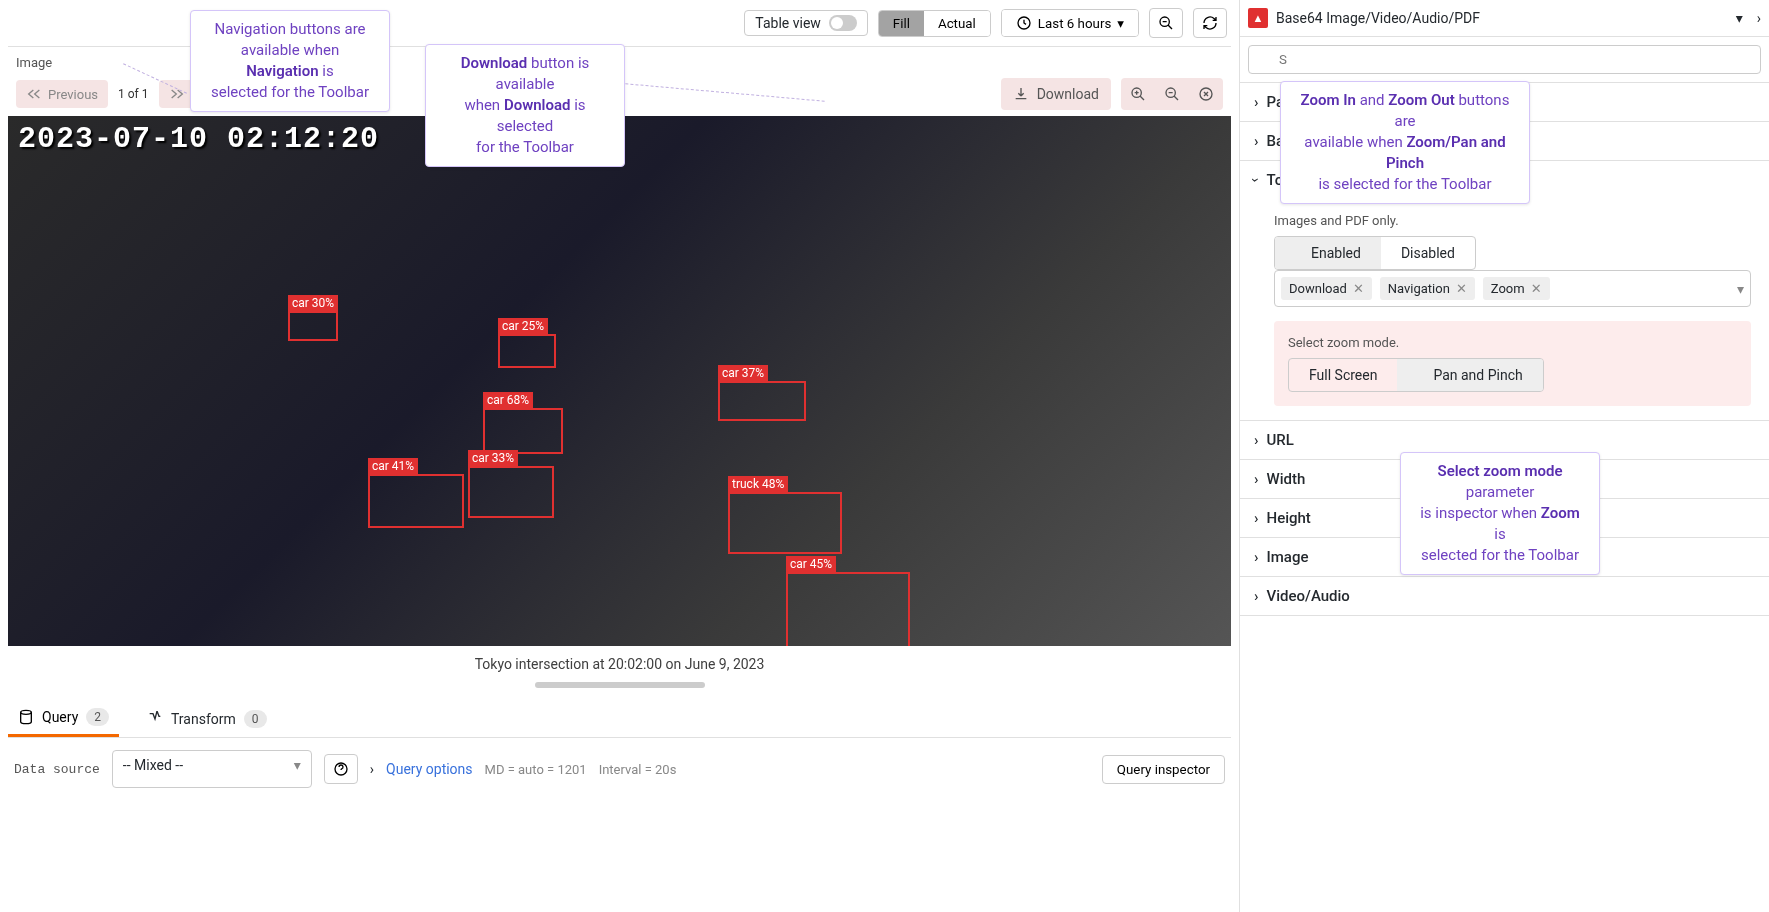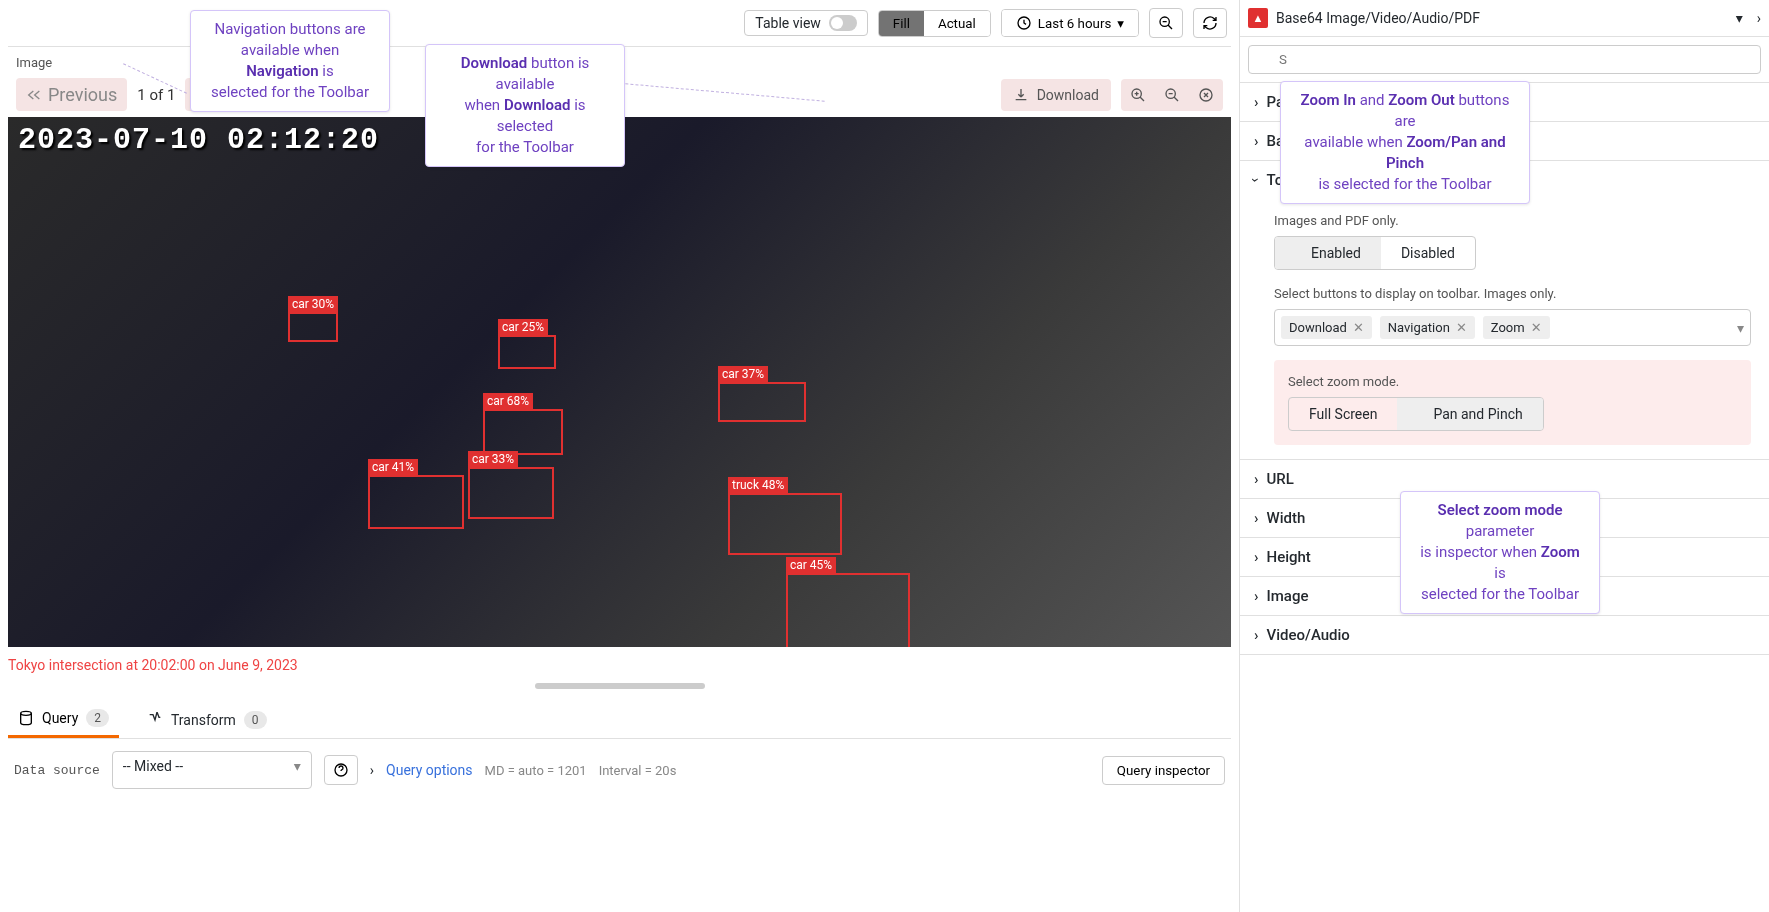--- a/index.html
+++ b/index.html
@@ -7,38 +7,38 @@
 .main-layout { display: flex; height: 912px; width: 1769px; }
 .left-pane { flex: 1; display: flex; flex-direction: column; padding: 8px; position: relative; }
 .right-pane { width: 530px; border-left: 1px solid #e0e0e0; display: flex; flex-direction: column; }
 
 .top-bar { display: flex; align-items: center; justify-content: flex-end; gap: 10px; padding: 0 4px 8px 4px; border-bottom: 1px solid #e0e0e0; }
 .table-view-group { display: flex; align-items: center; border: 1px solid #ccc; border-radius: 4px; padding: 4px 10px; gap: 8px; }
 .toggle { width: 28px; height: 16px; background: #ccc; border-radius: 10px; position: relative; }
 .toggle::after { content:""; width:12px; height:12px; background:#fff; border-radius:50%; position:absolute; top:2px; left:2px; }
 .btn-group { display: flex; border: 1px solid #ccc; border-radius: 4px; overflow: hidden; }
 .btn-group .btn { padding: 5px 14px; background: #fff; border: none; cursor: pointer; display:flex; align-items:center; gap:6px;}
-.btn-group .btn.active { background: #737373; }
+.btn-group .btn.active { background: #a3a3a3; }
 .icon-btn { width: 34px; height: 30px; border: 1px solid #ccc; border-radius: 4px; background: #fff; display: flex; align-items: center; justify-content: center; cursor: pointer; }
 
 .panel-title { padding: 8px 8px 2px 8px; font-size: 13px; color: #555; }
 .panel-toolbar { display: flex; align-items: center; gap: 10px; padding: 6px 8px; }
-.nav-btn { display: flex; align-items: center; gap: 6px; padding: 6px 10px; background: #f5e4e4; border-radius: 4px; color: #888; font-size: 18px; }
-.nav-counter { font-size: 15px; color: #333; }
+.nav-btn { display: flex; align-items: center; gap: 6px; padding: 6px 10px; background: #f5e4e4; border-radius: 4px; color: #888; font-size: 13px; }
+.nav-counter { font-size: 12px; color: #333; }
 .tool-right { margin-left: auto; display: flex; gap: 10px; }
 .download-btn { display:flex; align-items:center; gap:8px; padding: 6px 12px; background:#f5e4e4; border-radius:4px; color:#555; }
 .zoom-group { display:flex; gap:4px; background:#f5e4e4; border-radius:4px; padding:2px; }
 .zoom-group .zbtn { width:30px; height:28px; display:flex; align-items:center; justify-content:center; color:#555; }
 
 .image-view { flex: 0 0 auto; position: relative; background: #404040; height: 530px; overflow:hidden; }
 .image-view .bg { position:absolute; inset:0; background: linear-gradient(135deg, #2a2a2a 0%, #1a1a2a 40%, #3a3a3a 70%, #555 100%); }
 .timestamp { position:absolute; top:6px; left:10px; color:#fff; font-family: "Courier New", monospace; font-size: 30px; font-weight:bold; text-shadow: 2px 2px 2px #000; letter-spacing:1px; }
 .det-box { position:absolute; border:2px solid #e03030; }
 .det-label { position:absolute; top:-18px; left:-2px; background:#e03030; color:#fff; font-size:12px; padding:1px 4px; white-space:nowrap; }
-.caption { text-align:left; padding: 10px 0; font-size: 14px; color:#ef4444; }
+.caption { text-align:center; padding: 10px 0; font-size: 14px; color:#404040; }
 .scroll-hint { height:6px; width:170px; background:#ccc; margin: 0 auto 8px; border-radius:3px; }
 
 .query-tabs { display:flex; align-items:center; border-bottom:1px solid #e0e0e0; padding: 4px 0 0 0; gap: 18px; }
 .query-tab { display:flex; align-items:center; gap:8px; padding: 8px 10px; cursor:pointer; }
 .query-tab.active { border-bottom: 3px solid #f46800; color:#000; }
 .badge { background:#e8e8e8; color:#555; border-radius:10px; padding:2px 8px; font-size:12px; }
 .query-row { display:flex; align-items:center; gap:12px; padding: 12px 6px; }
 .ds-label { color:#555; font-size:13px;font-family:Liberation Mono, monospace; }
 .select { border:1px solid #ccc; border-radius:4px; padding:6px 30px 14px 10px; background:#fff; min-width:200px; position:relative; }
 .select::after { content:"▾"; position:absolute; right:10px; color:#888; }
@@ -277,21 +277,20 @@
       <div class="opt-header">
           <span class="chev open">›</span> 
           <span>Toolbar</span>
         </div>
       <div class="opt-body">
         <div class="opt-label">Images and PDF only.</div>
         <div class="seg">
           <div class="opt active">Enabled</div>
           <div class="opt">Disabled</div>
         </div>
-        <div class="opt-label" style="margin-top:16px">Select buttons to display on toolbar. Images only.</div>
         <div class="multiselect" id="chips">
           <div class="chip">
               <span>Download</span>
               <span class="x">✕</span>
             </div>
             <div class="chip">
               <span>Navigation</span>
               <span class="x">✕</span>
             </div>
             <div class="chip">

